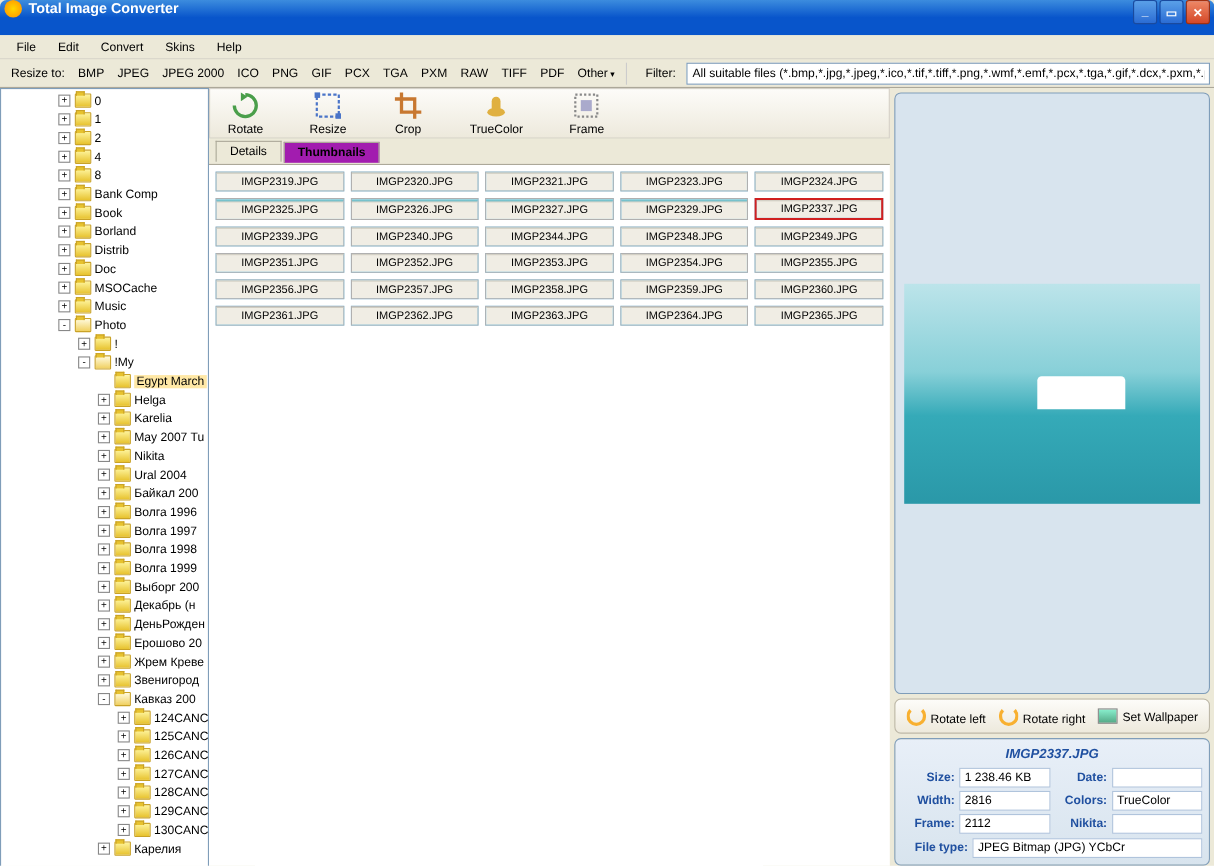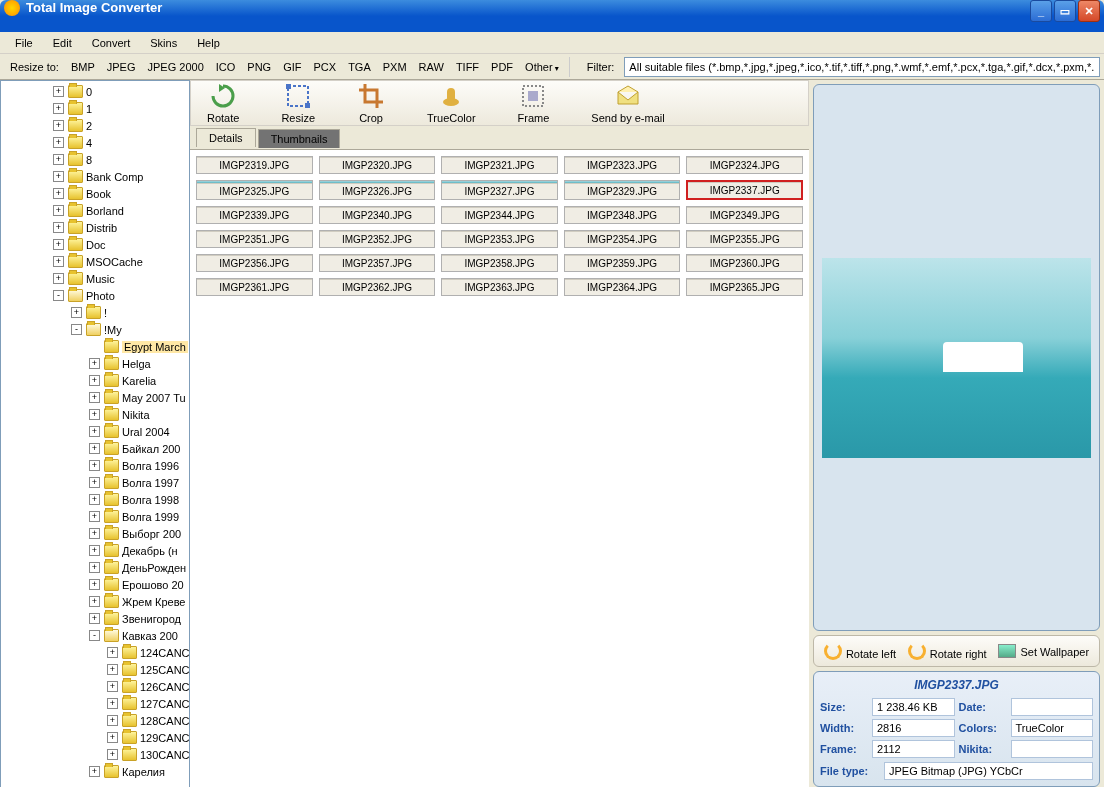--- a/index.html
+++ b/index.html
@@ -26,39 +26,39 @@
 .folder-icon::before { content:""; position:absolute; top:-3px; left:0; width:6px; height:3px; background:#e7c22e; border:1px solid #c9a227; border-bottom:none; }
 .tree-label { font-size: 11px; }
 .tree-label.selected { background: #ffe8a6; padding: 0 2px; }
 .center-panel { flex: 1; display: flex; flex-direction: column; background: #ece9d8; }
 .toolbar { height: 46px; background: linear-gradient(to bottom,#fdfcf9,#ede9dc); border: 1px solid #d4d0c8; display: flex; align-items: center; padding: 4px 10px; gap: 30px; }
 .tool-btn { display: flex; flex-direction: column; align-items: center; cursor: default; padding: 2px 6px; }
 .tool-icon { width: 28px; height: 28px; display:flex; align-items:center; justify-content:center; }
 .tool-label { font-size: 11px; margin-top: 2px; }
 .tabs { height: 24px; background: #ece9d8; display: flex; align-items: center; padding-left: 6px; border-bottom: 1px solid #aca899; }
 .tab { padding: 3px 12px; border: 1px solid #aca899; border-bottom: none; background: #ece9d8; margin-right: 2px; font-size: 11px; cursor: default; }
-.tab.active { background: #737373; position: relative; top: 1px; }
+.tab.active { background: #a21caf; position: relative; top: 1px; font-weight: bold; }
 .thumb-grid { flex: 1; background: white; overflow-y: scroll; padding: 6px; display: grid; grid-template-columns: repeat(5,1fr); gap: 6px; align-content: start; }
 .thumb-cell { border: 1px solid #b0b0b0; background: #7dd3fc; display: flex; flex-direction: column; }
 .thumb-cell.sel { border: 2px solid #d02020; }
 .thumb-img { flex:1; height: 70px; background: linear-gradient(to bottom,#7ec8d0 0%,#3eaab5 60%,#d4c090 70%,#c8b486 100%); position:relative; overflow:hidden; }
 .thumb-img.water { background: linear-gradient(to bottom,#a8d8e0 0%,#5bb5c0 100%); }
 .thumb-img.dark { background: #2a2a30; }
 .thumb-name { height: 16px; background: #f0ede4; border-top: 1px solid #d0ccc0; text-align: center; font-size: 10px; line-height: 16px; overflow: hidden; }
 .right-panel { width: 295px; background: #ece9d8; display: flex; flex-direction: column; gap: 4px; padding: 4px; }
 .preview-box { flex: 1; background: #d8e4ee; border: 1px solid #7f9db9; border-radius: 6px; display: flex; align-items: center; justify-content: center; padding: 8px; }
 .preview-img { width: 100%; height: 200px; background: linear-gradient(to bottom,#bce4ea 0%,#88d0d8 40%,#35aab8 60%,#2a98a8 100%); position:relative; }
 .preview-img::after { content:""; position:absolute; left:45%; top:42%; width:80px; height:30px; background:white; border-radius:4px 4px 0 0; }
 .action-row { height: 32px; background: linear-gradient(to bottom,#fdfcf9,#ede9dc); border: 1px solid #bdb8a8; border-radius: 6px; display: flex; align-items: center; justify-content: space-around; padding: 0 4px; }
 .action-btn { display: flex; align-items: flex-end; gap: 4px; font-size: 11px; cursor: default; padding: 2px 4px; }
 .rot-icon { width:18px; height:18px; border:3px solid #f8b030; border-top-color:transparent; border-radius:50%; }
 .info-box { background: linear-gradient(to bottom,#e8eff8,#d8e4ee); border: 1px solid #7f9db9; border-radius: 6px; padding: 6px; }
 .info-title { text-align: center; font-style: italic; font-weight: bold; color: #2050a0; font-size: 12px; margin-bottom: 6px; }
 .info-grid { display: grid; grid-template-columns: 48px 1fr 48px 1fr; gap: 3px 4px; align-items: center; }
-.info-lbl { text-align: left; font-size: 11px; color: #2050a0; font-weight: bold; }
+.info-lbl { text-align: right; font-size: 11px; color: #2050a0; font-weight: bold; }
 .info-val { height: 18px; background: white; border: 1px solid #b0c4dc; padding: 0 4px; font-size: 11px; line-height: 16px; overflow:hidden; }
 .info-grid-wide { display:grid; grid-template-columns: 60px 1fr; gap: 3px 4px; margin-top: 4px; align-items:center; }
 </style>
 </head>
 <body>
 
 <div class="titlebar">
   <div class="titlebar-icon"></div>
   <div class="titlebar-title">Total Image Converter</div>
   <div class="winbtn min">_</div>
@@ -330,29 +330,20 @@
           <div class="tool-label">TrueColor</div>
         </div>
         <div class="tool-btn">
           <div class="tool-icon">
             <svg width="28" height="28">
               <rect x="4" y="4" width="20" height="20" fill="none" stroke="#888" stroke-width="2" stroke-dasharray="2,2"></rect>
               <rect x="9" y="9" width="10" height="10" fill="#aac"></rect>
             </svg>
           </div>
           <div class="tool-label">Frame</div>
-        </div>
-        <div class="tool-btn">
-          <div class="tool-icon">
-            <svg width="28" height="28">
-              <path d="M4 10 L14 18 L24 10 L24 22 L4 22 Z" fill="#f0e080" stroke="#c0a030"></path>
-              <path d="M4 10 L14 4 L24 10" fill="#fff0b0" stroke="#c0a030"></path>
-            </svg>
-          </div>
-          <div class="tool-label">Send by e-mail</div>
         </div>
       </div>
     <div class="tabs" id="tabs">
         <div class="tab">Details</div>
         <div class="tab active">Thumbnails</div>
       </div>
     <div class="thumb-grid" id="grid">
         <div class="thumb-cell">
           <div class="thumb-img water"></div>
           <div class="thumb-name">IMGP2319.JPG</div>

